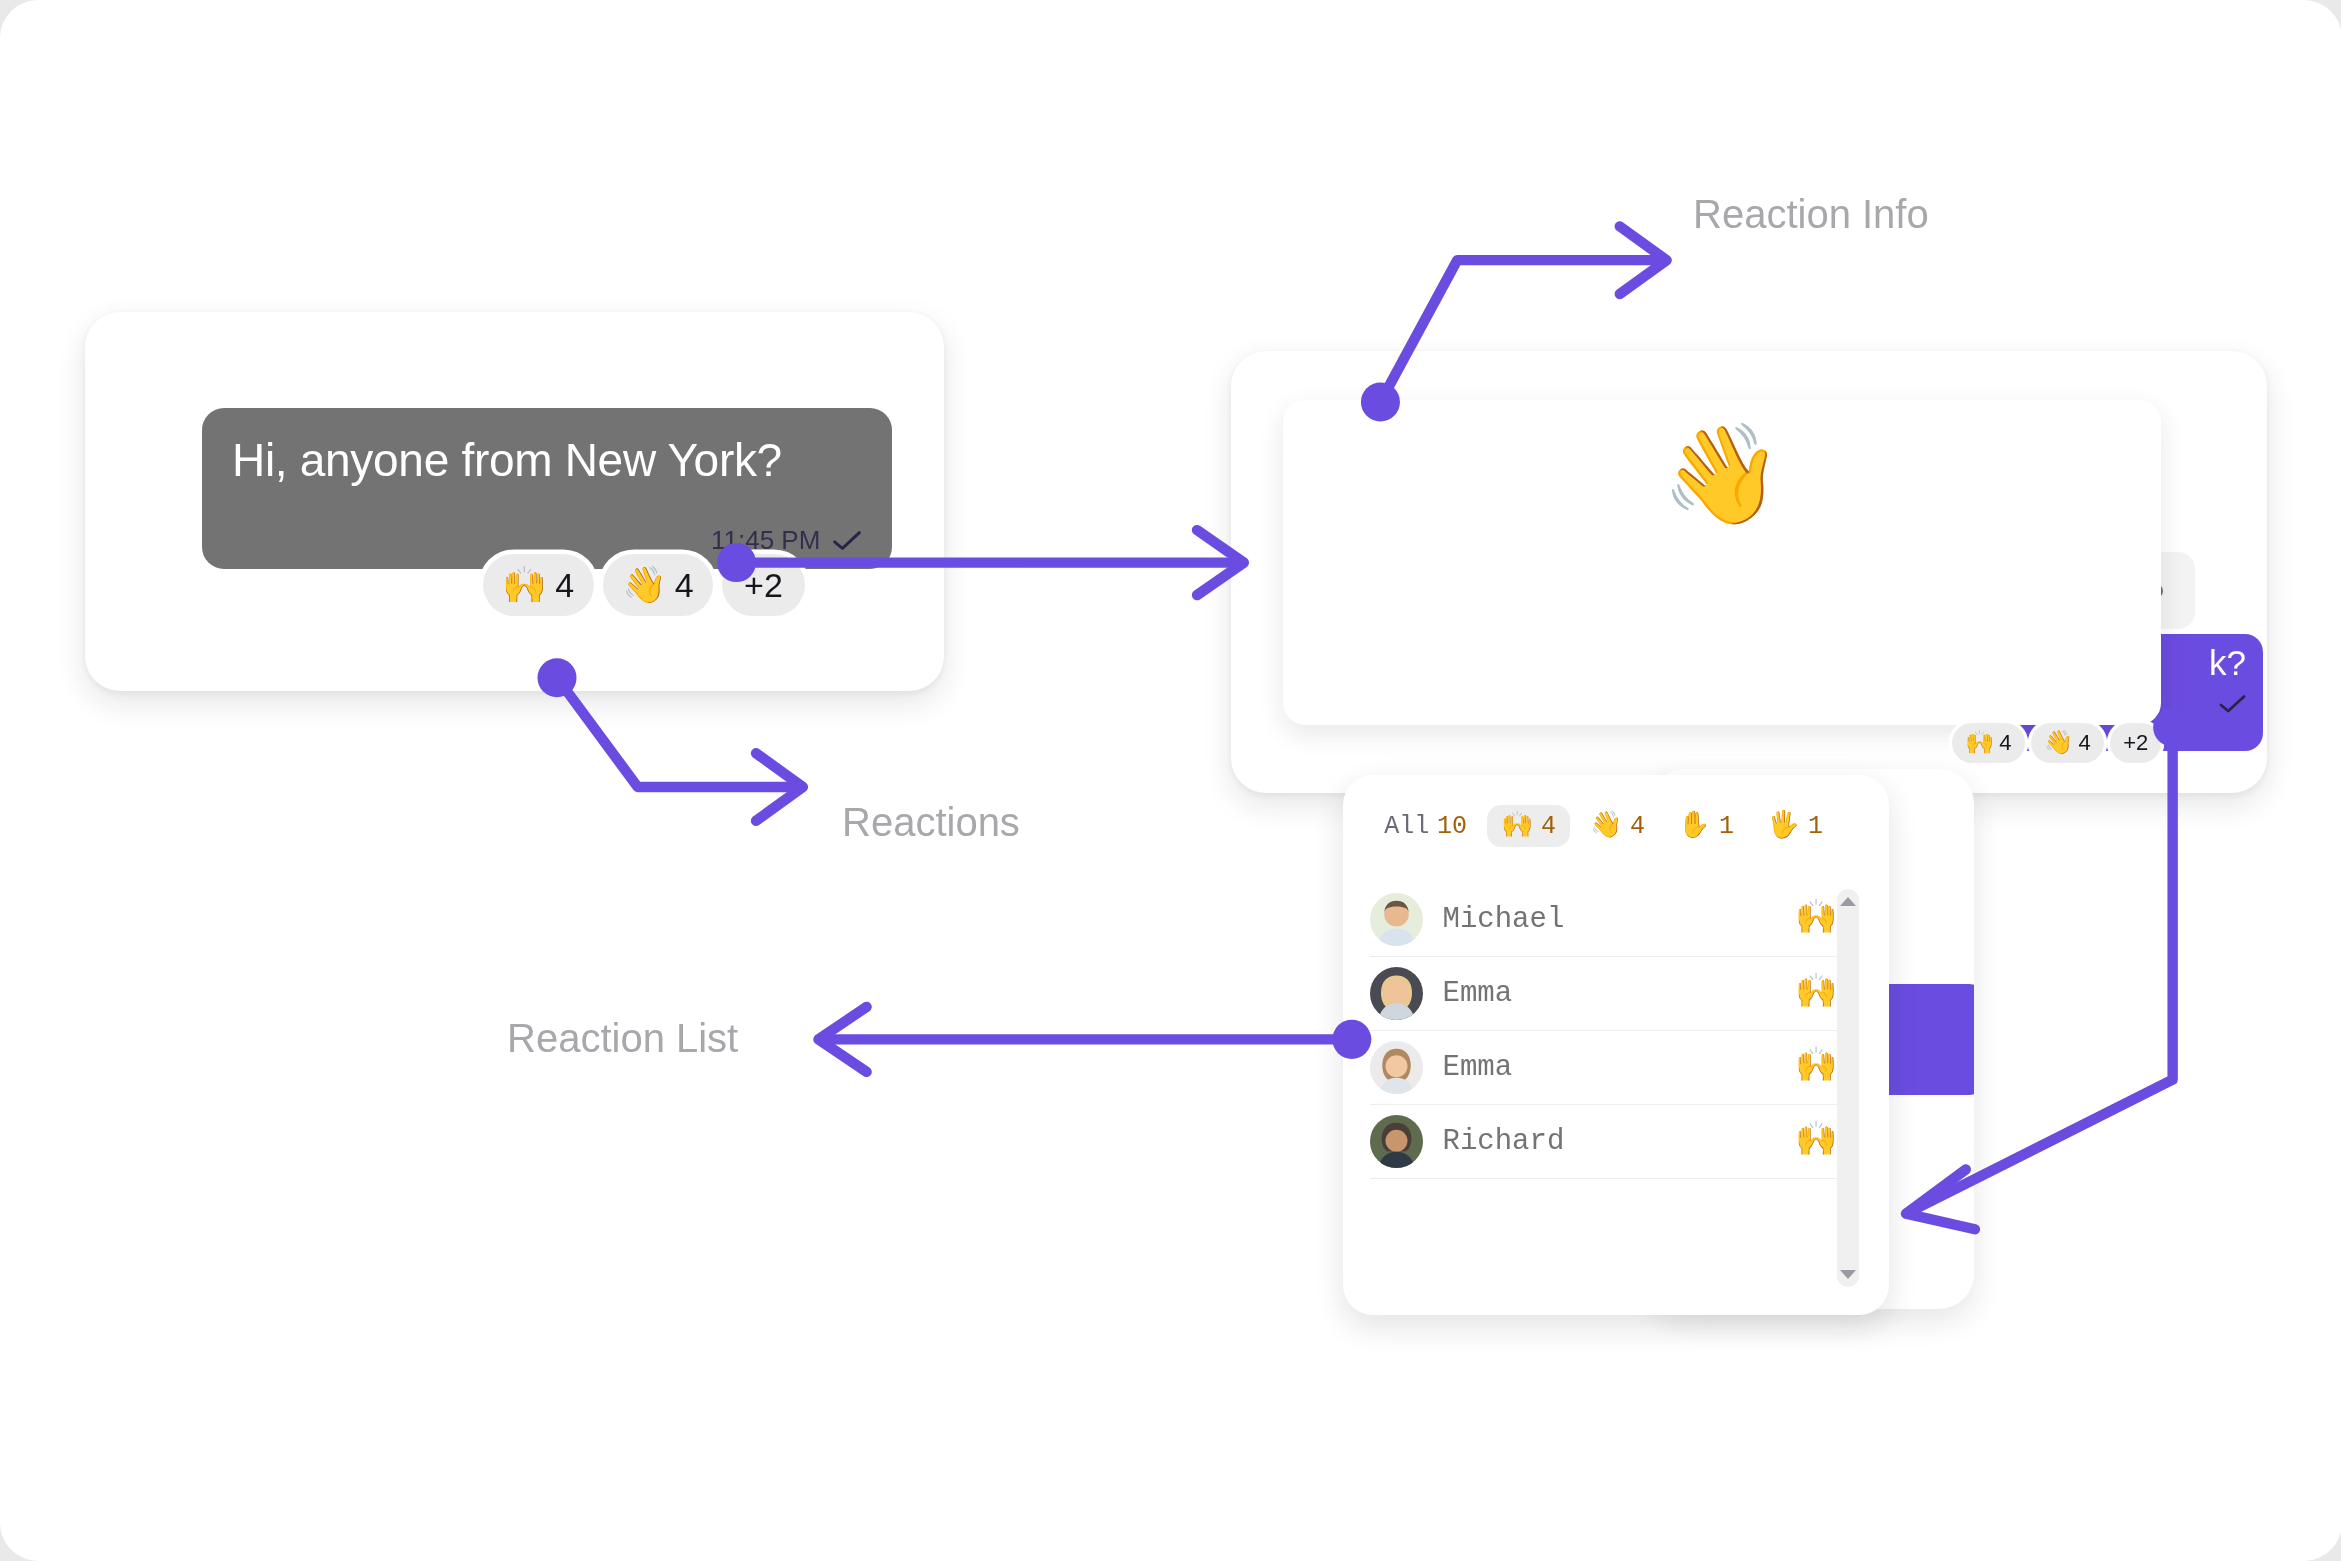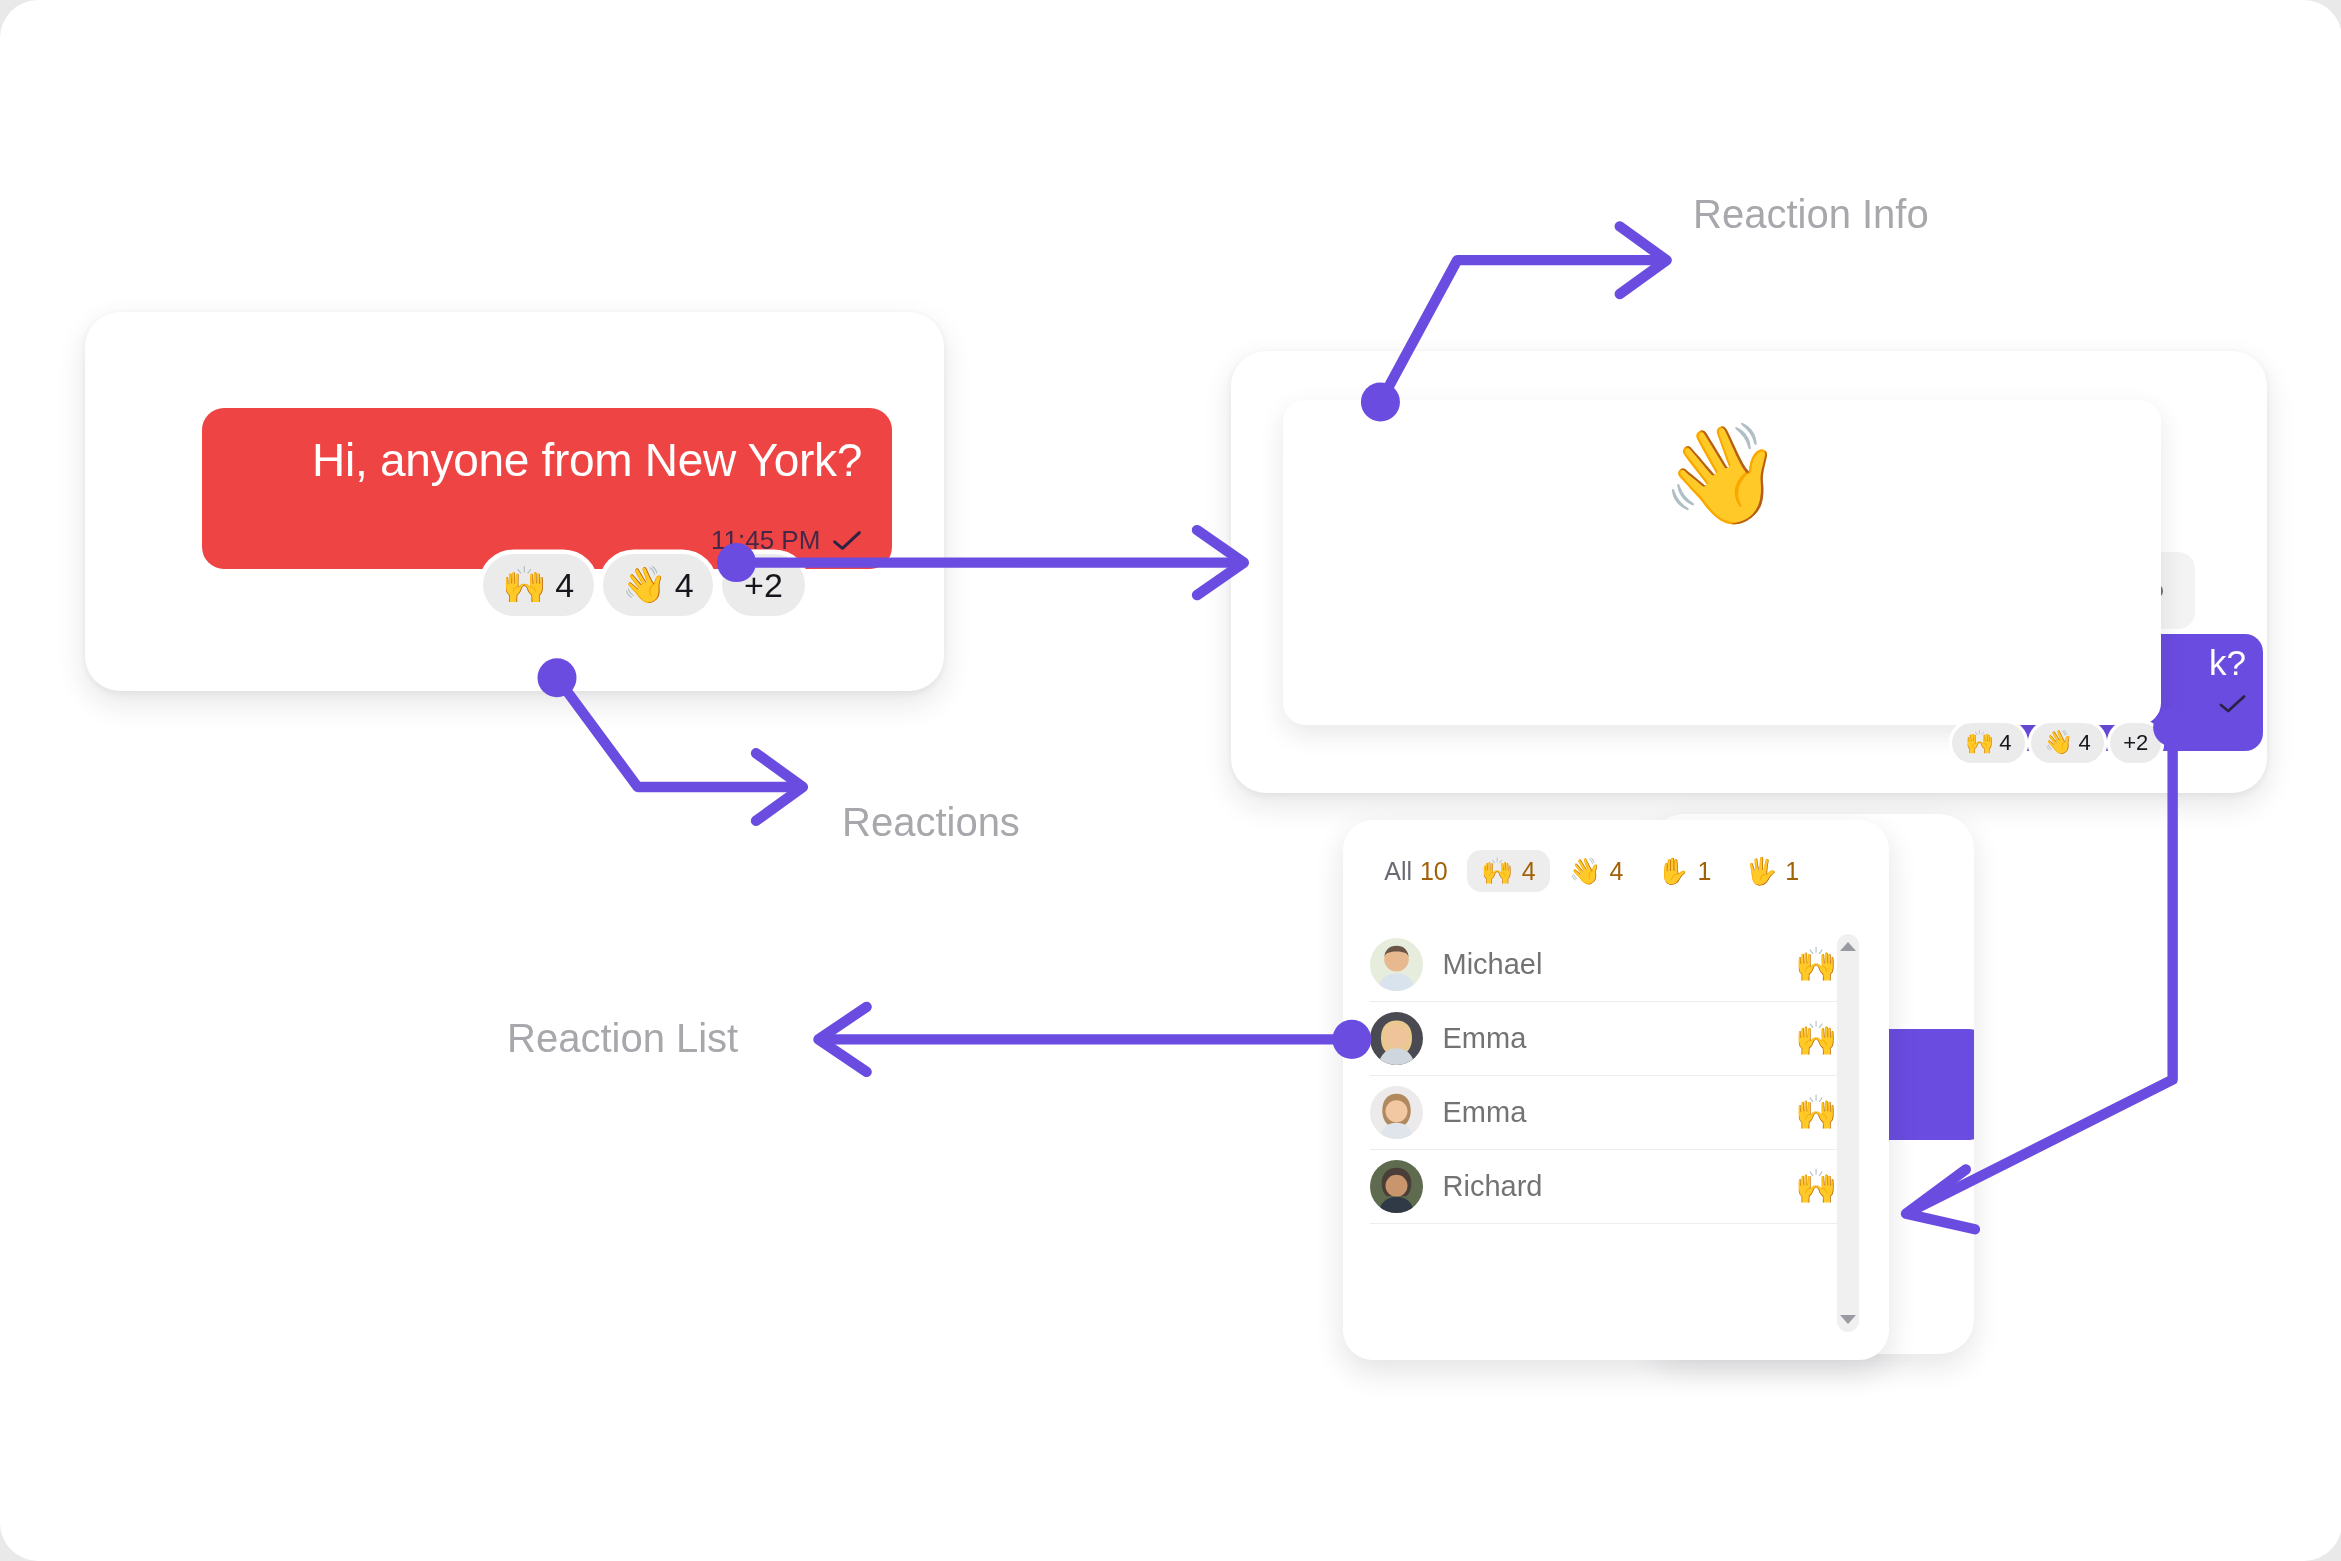--- a/index.html
+++ b/index.html
@@ -10,23 +10,22 @@
     background:#ffffff; border-radius:38px; overflow:hidden;
   }
 
   
   .card{position:absolute;background:#fff;border-radius:35px;
         box-shadow:0 11.7px 30px rgba(26,26,40,.11), 0 2px 7.8px rgba(26,26,40,.06);}
 
   
   #msg-card{left:85px;top:312px;width:859px;height:379px;}
   .bubble{
-    position:absolute;background:#ef4444;border-radius:22px;color:#fff;
+    position:absolute;background:#737373;border-radius:22px;color:#fff;
     box-sizing:border-box;
-    text-align:right;
   }
   #msg-bubble{left:117px;top:96px;width:690px;height:161px;padding:26px 30px 0 30px;}
   #msg-text{font-size:46px;line-height:52px;letter-spacing:-0.3px;white-space:nowrap;}
   .meta{position:absolute;right:30px;bottom:13px;display:flex;align-items:center;gap:11.7px;}
   .meta-time{font-size:26px;color:#2a2346;opacity:.85;}
   .tick{display:block;width:30px;height:21px;}
 
   
   #msg-pills{position:absolute;left:398px;top:242px;display:flex;gap:9px;z-index:4;}
   .pill{display:flex;align-items:center;justify-content:center;gap:7.8px;
@@ -56,21 +55,21 @@
   #bg-bubble .bmeta{position:absolute;right:15.6px;top:60px;display:flex;align-items:center;gap:7.8px;}
 
   
   #info-pills{position:absolute;left:721px;top:372px;display:flex;gap:6.5px;z-index:6;}
   .pill-s{display:flex;align-items:center;justify-content:center;gap:5.2px;background:#ebebec;
           border-radius:22px;height:40px;padding:0 13px;box-shadow:0 0 0 3.3px #fff;}
   .pill-s .emo{font-size:23.4px;line-height:1;}
   .pill-s .cnt{font-size:22px;color:#16161c;}
 
   
-  #list-scene{position:absolute;left:1343px;top:820px;width:651px;height:546px;}
+  #list-scene{position:absolute;left:1343px;top:775px;width:651px;height:546px;font-family:Liberation Mono, monospace;}
   #list-bg-card{
     position:absolute;left:306px;top:-6.5px;width:325px;height:540px;background:#fff;
     border-radius:35px;box-shadow:0 11.7px 30px rgba(26,26,40,.11);overflow:hidden;z-index:1;
   }
   #lb-bubble{position:absolute;left:104px;top:215px;width:234px;height:111px;background:#6b4ce0;border-radius:18px;}
   #lb-bubble .btxt{position:absolute;left:18px;top:9px;font-size:34px;color:#fff;}
   #lb-bubble .bmeta{position:absolute;left:13px;top:60px;display:flex;align-items:center;gap:7.8px;}
   #lb-bubble .bmeta span{font-size:21.5px;color:#2a2346;}
   #lb-pills{position:absolute;left:91px;top:304px;display:flex;gap:6.5px;z-index:3;}
 

